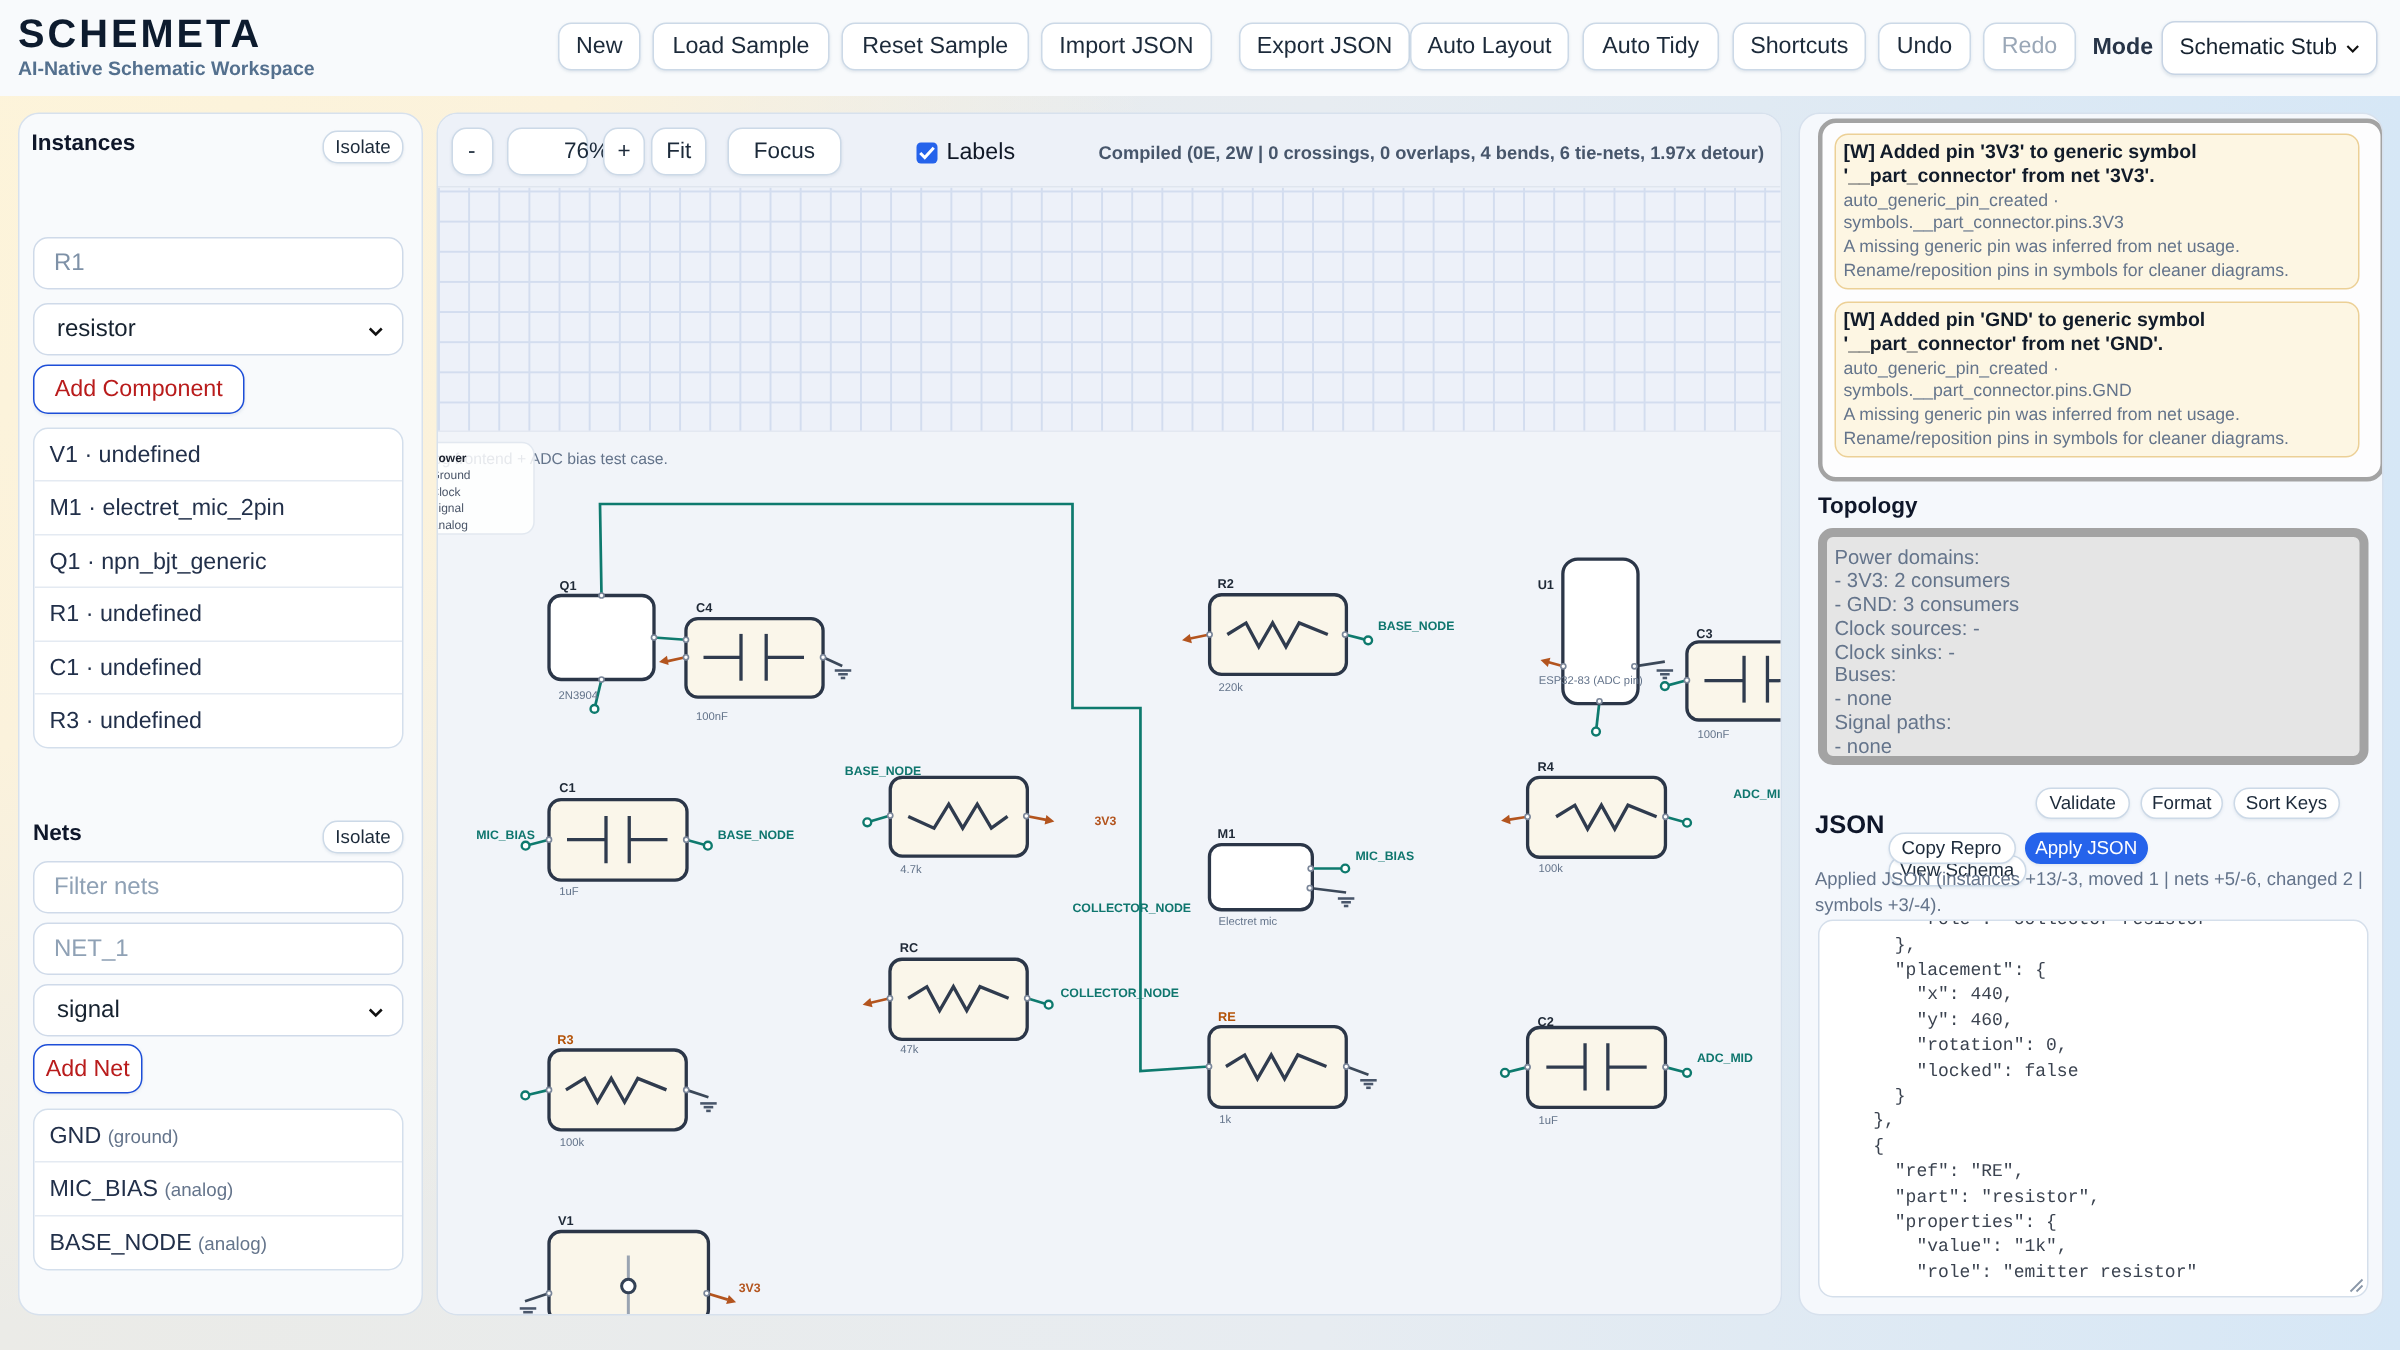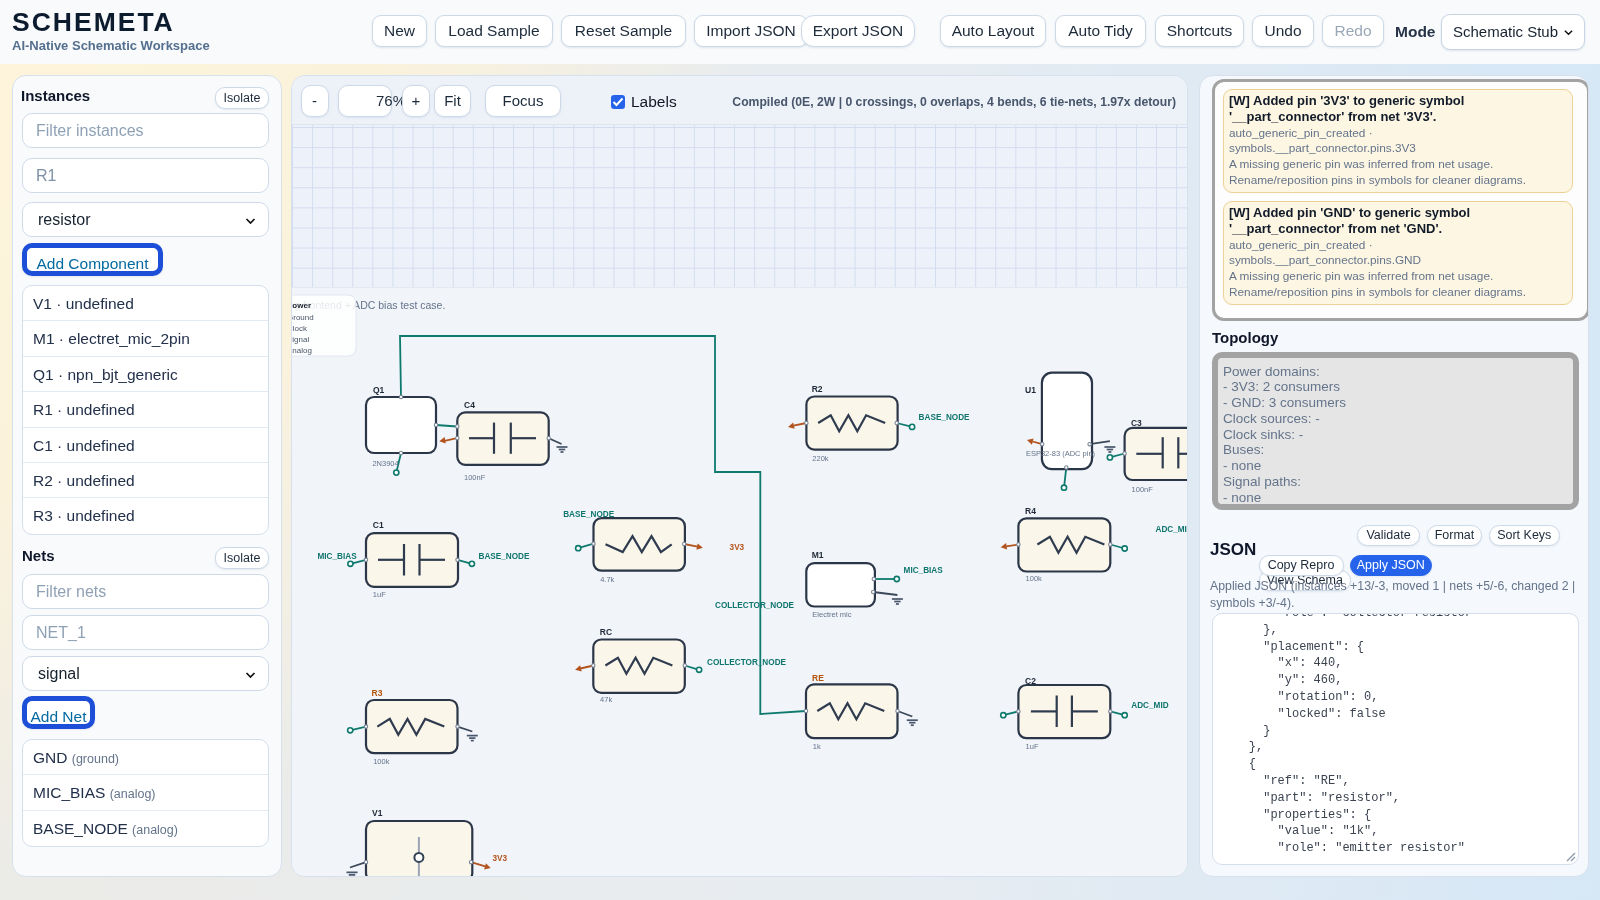--- a/index.html
+++ b/index.html
@@ -21,22 +21,22 @@
 .panel{position:absolute;background:#f8fafc;border:1px solid #d7e1ed;border-radius:14px;}
 
 .lp{left:12px;top:75px;width:270px;height:802px;overflow:hidden;}
 .sechead{position:absolute;font-size:15px;font-weight:700;color:#0f172a;}
 .isolate{position:absolute;left:202px;width:54px;height:22px;background:#fff;border:1px solid #ccd9e7;border-radius:10px;
 font-size:12.5px;color:#1c2a3a;text-align:center;line-height:20px;box-shadow:0 1px 2px rgba(150,170,190,.2);}
 .inp{position:absolute;left:9px;width:247px;height:35px;background:#fff;border:1px solid #cfdae9;border-radius:10px;
 font-size:16px;line-height:33px;padding-left:13px;color:#8fa1b5;}
 .sel{position:absolute;left:9px;width:247px;height:35px;background:#fff;border:1px solid #cfdae9;border-radius:10px;
 font-size:16px;line-height:33px;padding-left:15px;color:#16222f;}
-.abtn{position:absolute;left:9px;height:33px;background:#fff;border:5px solid #1d4ed8;border-radius:10px;
-font-size:15.5px;color:#0369a1;text-align:center;line-height:31px;box-shadow:0 1px 2px rgba(150,170,190,.2);}
+.abtn{position:absolute;left:9px;height:33px;background:#fff;border:1px solid #1d4ed8;border-radius:10px;
+font-size:15.5px;color:#b91c1c;text-align:center;line-height:31px;box-shadow:0 1px 2px rgba(150,170,190,.2);}
 .list{position:absolute;left:9px;width:247px;background:#fff;border:1px solid #d4dfec;border-radius:10px;overflow:hidden;}
 .row{height:35.4px;line-height:35.4px;padding-left:10px;font-size:15.5px;color:#22304a;border-bottom:1px solid #e4eaf2;}
 .row:last-child{border-bottom:none;}
 .row small{font-size:12.5px;color:#64748b;}
 
 .cv{left:291px;top:75px;width:897px;height:802px;overflow:hidden;background:#f1f4f9;}
 .tbar{position:absolute;left:0;top:0;width:100%;height:49px;background:#edf1f8;border-bottom:1px solid #dfe5ee;}
 .tbtn{position:absolute;top:9px;height:32px;background:#fff;border:1px solid #ccd9e7;border-radius:10px;
 font-size:15px;color:#1c2a3a;text-align:center;line-height:30px;box-shadow:0 1px 2px rgba(150,170,190,.2);}
 .cbox{position:absolute;left:319px;top:19px;width:14px;height:14px;background:#2563eb;border-radius:3px;}
@@ -66,52 +66,50 @@
 </style>
 </head>
 <body>
 <div class="hdr">
   <div class="logo">SCHEMETA</div>
   <div class="sub">AI-Native Schematic Workspace</div>
   <div class="hbtn" style="left:372px;width:55px;">New</div>
   <div class="hbtn" style="left:435px;width:118px;">Load Sample</div>
   <div class="hbtn" style="left:561px;width:125px;">Reset Sample</div>
   <div class="hbtn" style="left:694px;width:114px;">Import JSON</div>
-  <div class="hbtn" style="left:801px;width:114px;border-radius:13px;">Export JSON</div>
+  <div class="hbtn" style="left:826px;width:114px;">Export JSON</div>
   <div class="hbtn" style="left:940px;width:106px;">Auto Layout</div>
   <div class="hbtn" style="left:1055px;width:91px;">Auto Tidy</div>
   <div class="hbtn" style="left:1155px;width:89px;">Shortcuts</div>
   <div class="hbtn" style="left:1252px;width:62px;">Undo</div>
   <div class="hbtn dis" style="left:1322px;width:62px;">Redo</div>
   <div class="mode">Mode</div>
   <div class="msel">Schematic Stub
     <svg class="chev" viewBox="0 0 10 10">
         <path d="M1 3 L5 7 L9 3" stroke="#111" stroke-width="1.6" fill="none"></path>
       </svg>
   </div>
 </div>
 
 <div class="panel lp">
   <div class="sechead" style="left:8px;top:11px;">Instances</div>
   <div class="isolate" style="top:11px;">Isolate</div>
-  <div class="inp" style="top:37px;">Filter instances</div>
   <div class="inp" style="top:82px;color:#7e91a7;">R1</div>
   <div class="sel" style="top:126px;">resistor
     <svg style="position:absolute;right:12px;top:13px;" width="11" height="10" viewBox="0 0 10 10">
         <path d="M1 3 L5 7 L9 3" stroke="#111" stroke-width="1.7" fill="none"></path>
       </svg>
   </div>
   <div class="abtn" style="top:167px;width:141px;">Add Component</div>
   <div class="list" style="top:209px;">
     <div class="row">V1 · undefined</div>
     <div class="row">M1 · electret_mic_2pin</div>
     <div class="row">Q1 · npn_bjt_generic</div>
     <div class="row">R1 · undefined</div>
     <div class="row">C1 · undefined</div>
-    <div class="row">R2 · undefined</div>
     <div class="row">R3 · undefined</div>
   </div>
   <div class="sechead" style="left:9px;top:471px;">Nets</div>
   <div class="isolate" style="top:471px;">Isolate</div>
   <div class="inp" style="top:498px;">Filter nets</div>
   <div class="inp" style="top:539px;">NET_1</div>
   <div class="sel" style="top:580px;">signal
     <svg style="position:absolute;right:12px;top:13px;" width="11" height="10" viewBox="0 0 10 10">
         <path d="M1 3 L5 7 L9 3" stroke="#111" stroke-width="1.7" fill="none"></path>
       </svg>

